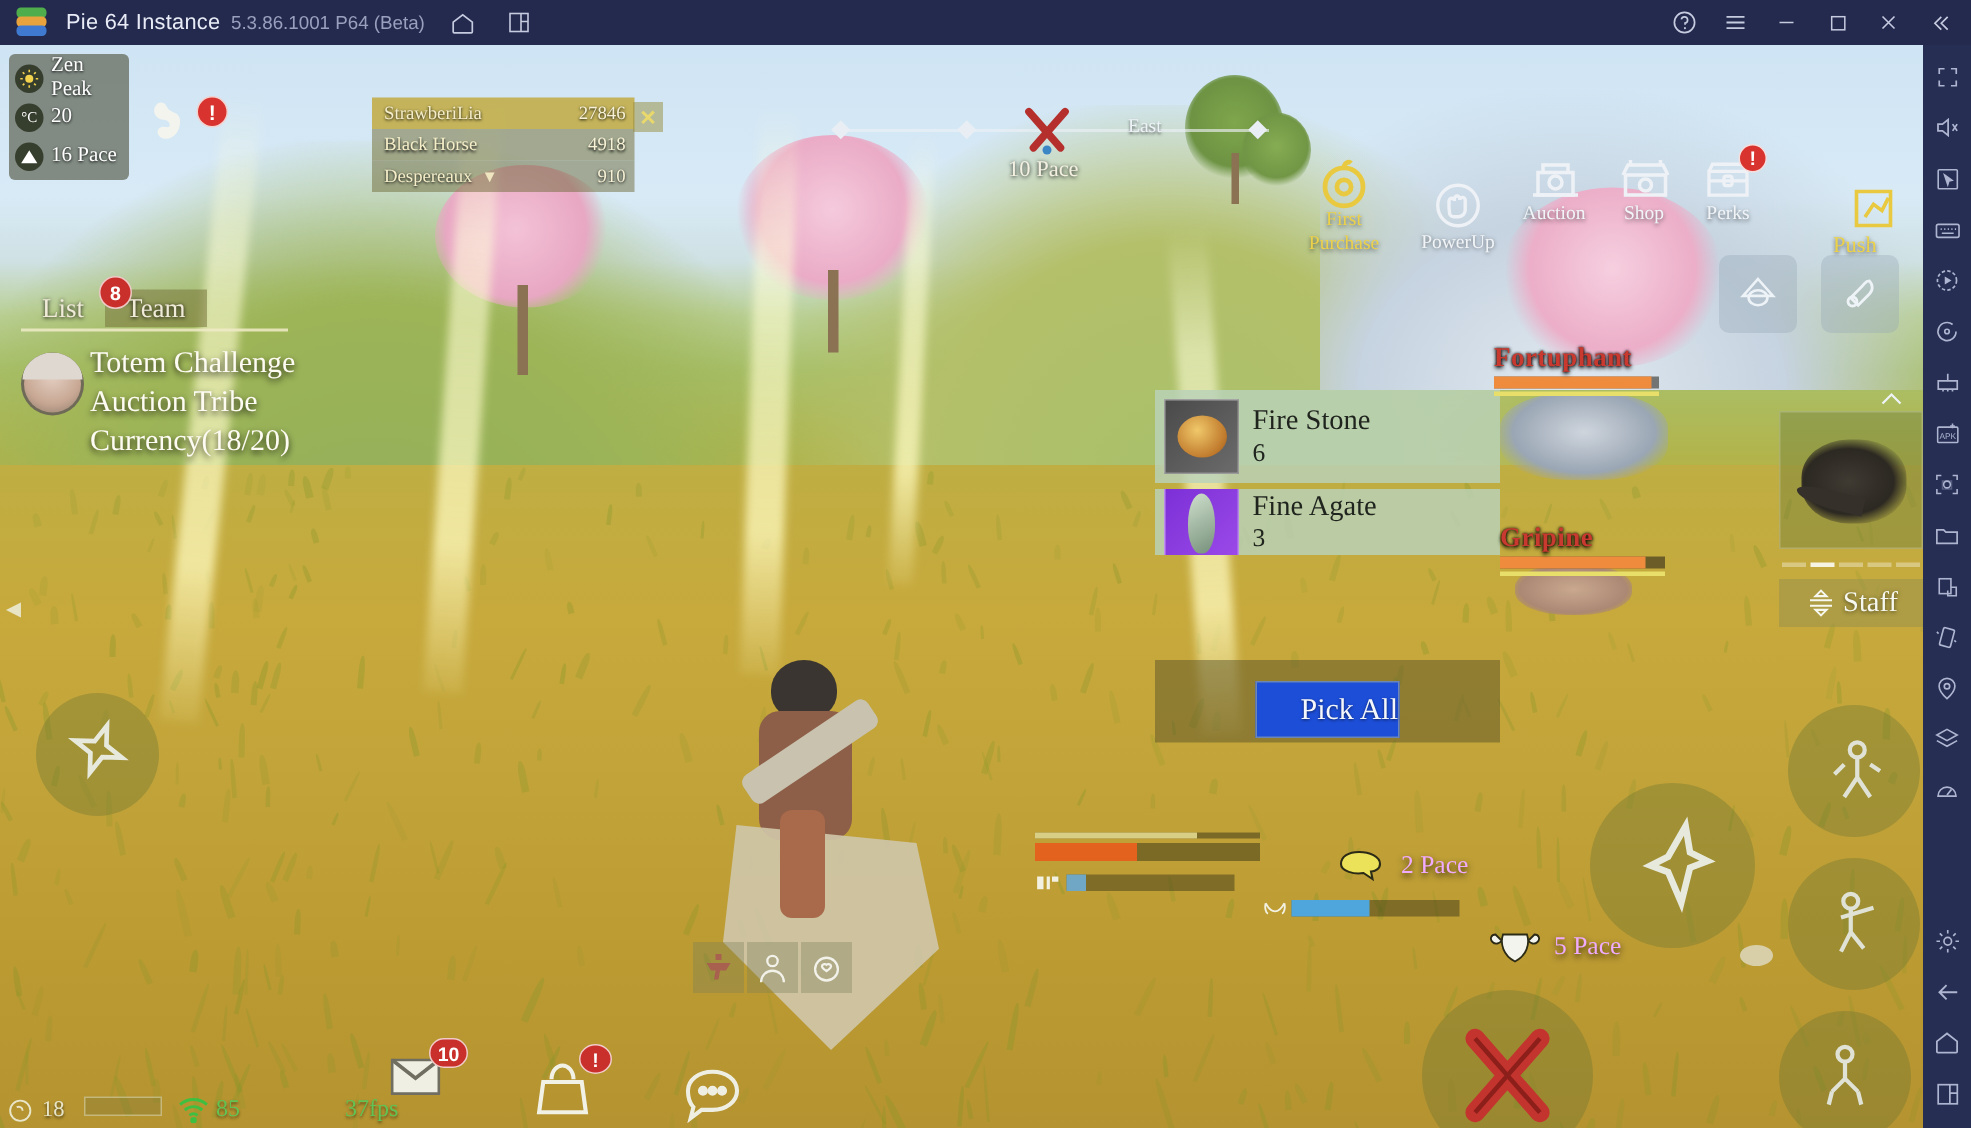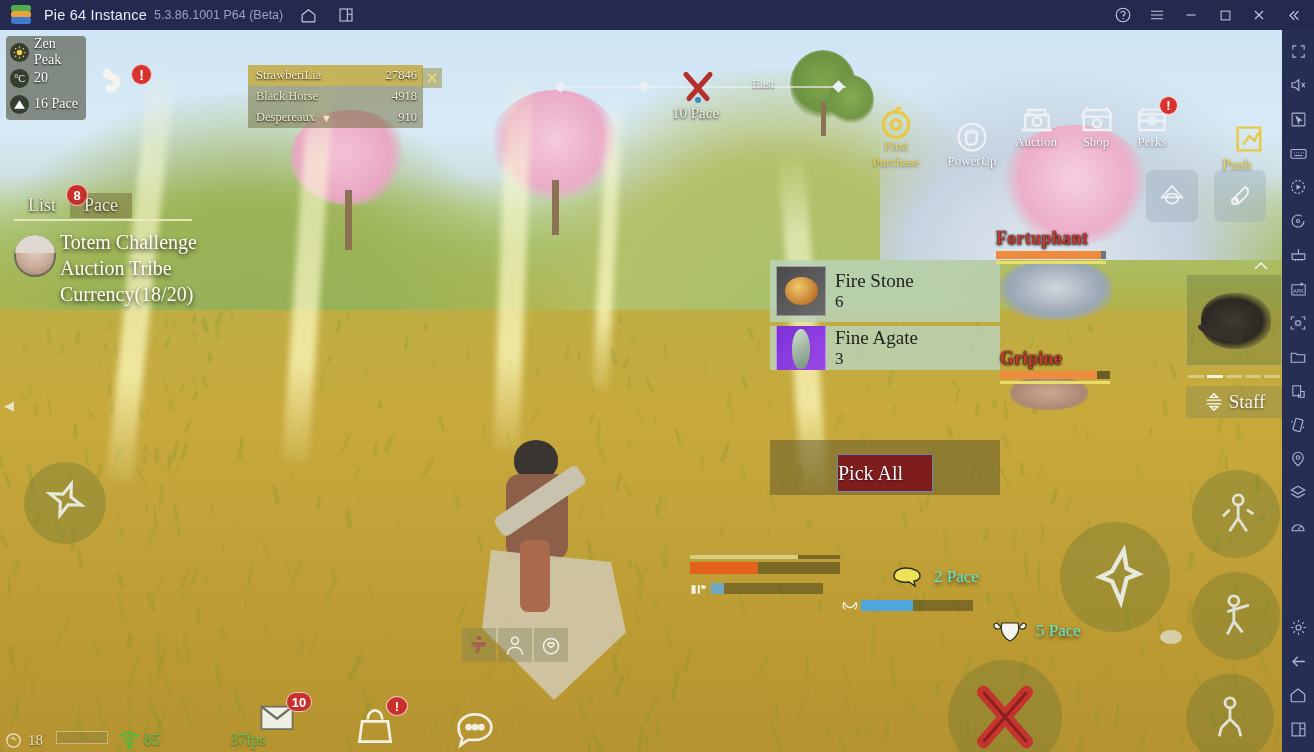--- a/index.html
+++ b/index.html
@@ -139,22 +139,22 @@
   .loot-row { height:62px; display:flex; align-items:center; background:rgba(186,210,185,.82);
     margin-bottom:4px; padding-left:6px; position:relative; overflow:hidden; }
   .loot-ico { width:50px; height:50px; flex:0 0 50px; border:1px solid rgba(255,255,255,.4); }
   .loot-txt { margin-left:9px; }
   .loot-name { font-family:"Liberation Serif",serif; font-size:19px; color:#20241e; line-height:21px; }
   .loot-qty { font-family:"Liberation Serif",serif; font-size:17px; color:#20241e; line-height:21px; }
   #loot-eye { position:absolute; right:6px; top:22px; width:30px; height:30px; border-radius:50%;
     background:rgba(130,150,120,.55); display:flex; align-items:center; justify-content:center; }
   #loot-row3 { height:44px; }
   #pickall { position:absolute; left:837px; top:424px; width:96px; height:38px;
-    background:#7f1d1d; border:1px solid #6c86b8; display:flex; align-items:center;
-    justify-content:flex-start; }
+    background:#1d4ed8; border:1px solid #6c86b8; display:flex; align-items:center;
+    justify-content:flex-end; }
   #pickall span { font-family:"Liberation Serif",serif; font-size:20px; color:#f4f7fb;
     text-shadow:0 1px 2px rgba(0,0,0,.6); }
   #loot-shade { position:absolute; left:770px; top:410px; width:230px; height:55px;
     background:rgba(80,76,40,.45); }
 
   
   .nameplate { position:absolute; width:125px; }
   .np-name { font-family:"Liberation Serif",serif; font-size:18px; font-weight:bold;
     color:#c8392f; text-shadow:0 0 2px #000,0 1px 3px #000; letter-spacing:.3px; }
   .np-hp { width:110px; height:8px; background:rgba(35,30,20,.55); margin-top:2px; }
@@ -169,21 +169,21 @@
   .pb-main { width:150px; height:12px; background:rgba(40,40,20,.45); margin-top:3px; }
   .pb-main > i { display:block; height:100%; background:#e2621e; }
   .pb-row { display:flex; align-items:center; margin-top:8px; }
   .pb-row .ic { width:17px; height:13px; margin-right:4px; color:#f2f0e0; }
   .pb-small { width:112px; height:11px; background:rgba(40,40,20,.42); }
   .pb-small > i { display:block; height:100%; background:#4ea6dd; }
 
   
   .pace-marker { position:absolute; display:flex; align-items:center; }
   .pace-marker .pm-ic { width:34px; height:26px; }
-  .pace-marker .pm-tx { font-family:"Liberation Serif",serif; font-size:17px; color:#5eead4;
+  .pace-marker .pm-tx { font-family:"Liberation Serif",serif; font-size:17px; color:#f0abfc;
     text-shadow:0 2px 4px rgba(0,0,0,.8); margin-left:10px; }
 
   
   .sq-btn { position:absolute; width:52px; height:52px; background:rgba(150,165,180,.35);
     border-radius:7px; display:flex; align-items:center; justify-content:center; color:#eef3f7; }
   #pet-panel { position:absolute; left:1186px; top:244px; width:96px; height:92px;
     background:rgba(110,125,60,.42); border:1px solid rgba(255,255,255,.22); overflow:hidden; }
   #pet-dots { position:absolute; left:1188px; top:344px; width:92px; height:4px;
     display:flex; gap:3px; align-items:center; }
   #pet-dots i { display:block; height:3px; flex:1; background:rgba(255,255,255,.35); }
@@ -996,21 +996,21 @@
           <path d="M4 4h16v16H4z"></path>
             <path d="M8 16l4-6 4 3 3-6"></path>
           </svg>
       </div>
       <div class="cap">Push</div>
     </div>
 
     <div id="quest">
       <div id="quest-tabs">
         <div class="qtab">List</div>
-        <div class="qtab active">Pace</div>
+        <div class="qtab active">Team</div>
         <div id="qbadge">8</div>
       </div>
       <div id="quest-underline"></div>
       <div id="quest-body">
         <div id="quest-avatar">
           <div style="position:absolute;left:2px;top:2px;width:38px;height:38px;border-radius:50%;background:radial-gradient(circle at 50% 35%,#e4cfc3 0%,#c8a894 60%,#8d7a6a 100%);"></div>
           <div style="position:absolute;left:1px;top:0;width:40px;height:18px;background:#ded8d0;border-radius:20px 20px 0 0;"></div>
         </div>
         <div id="quest-lines">
           <div class="qline">Totem Challenge</div>

